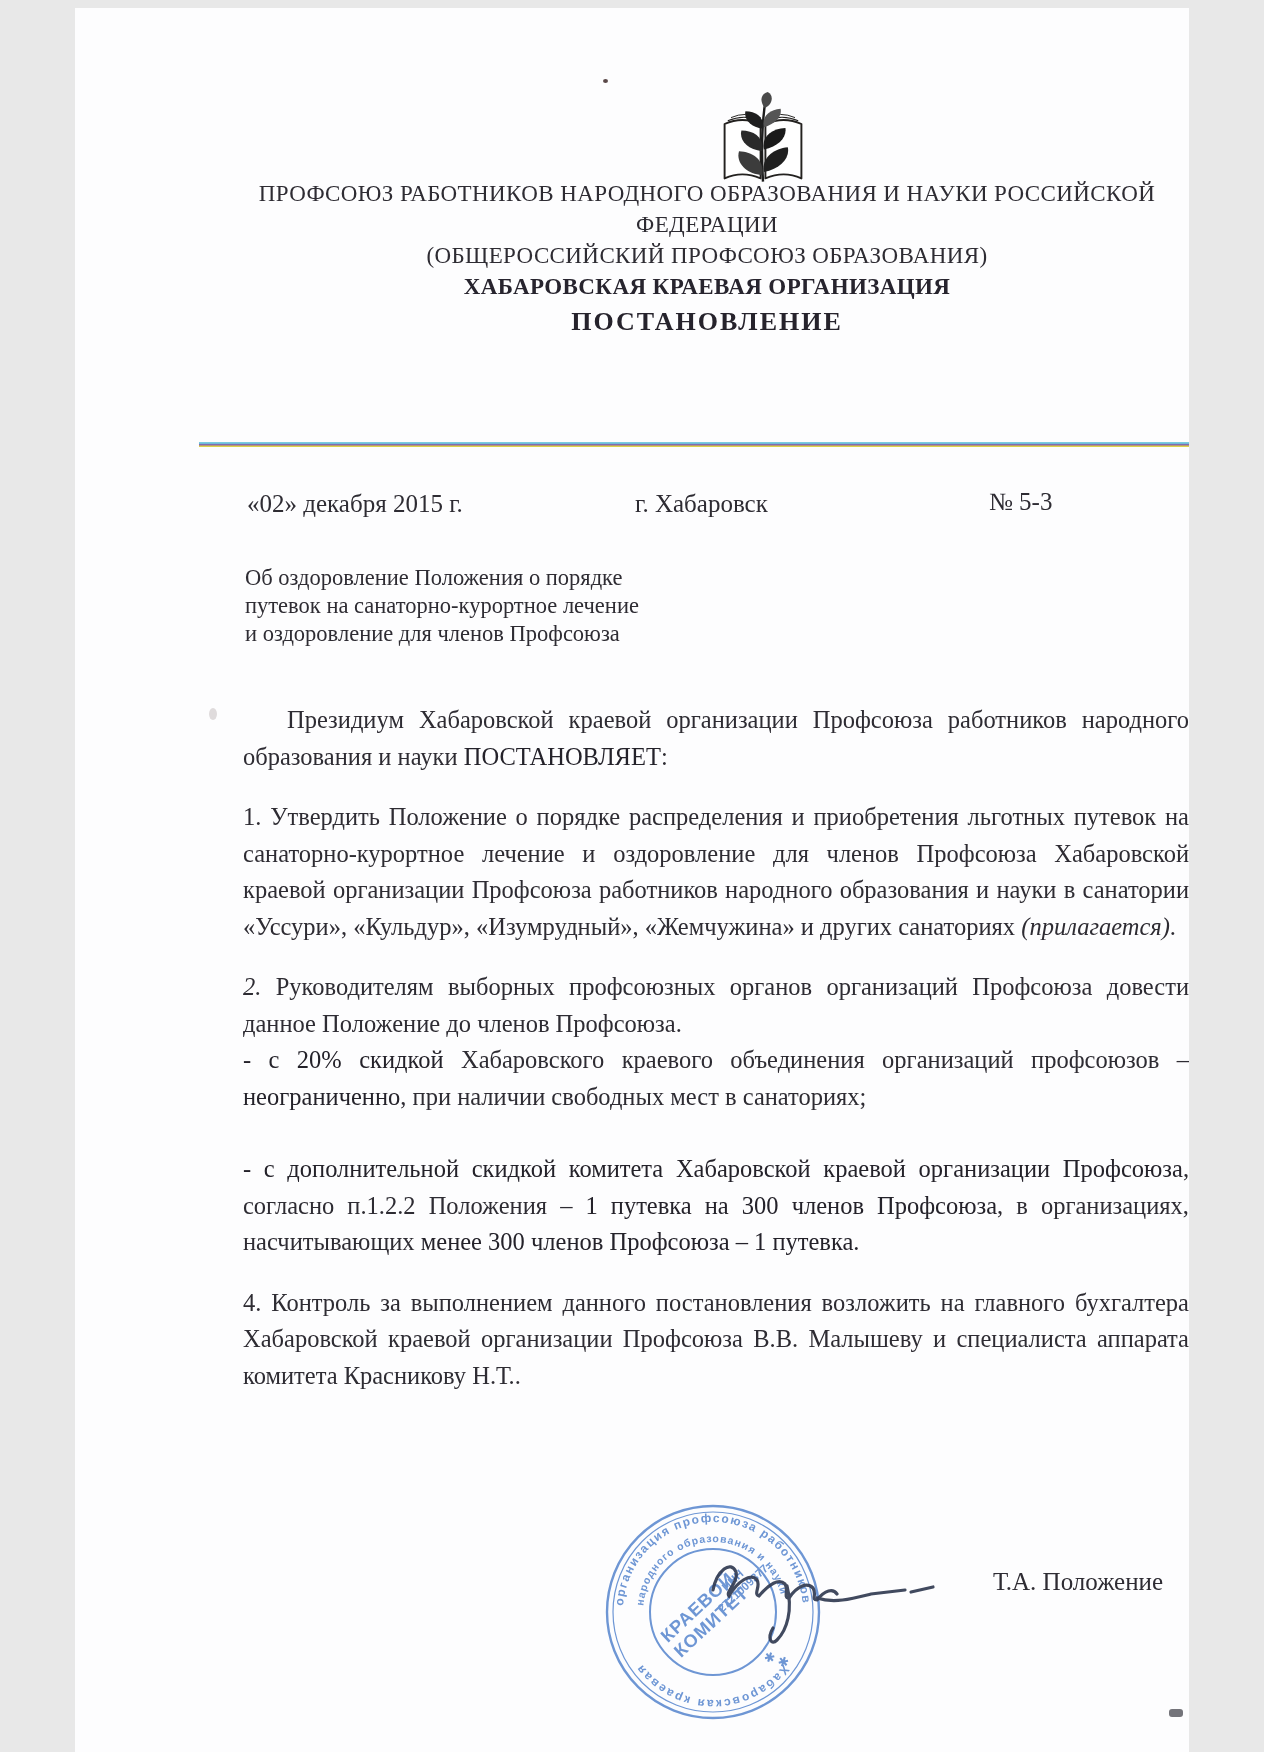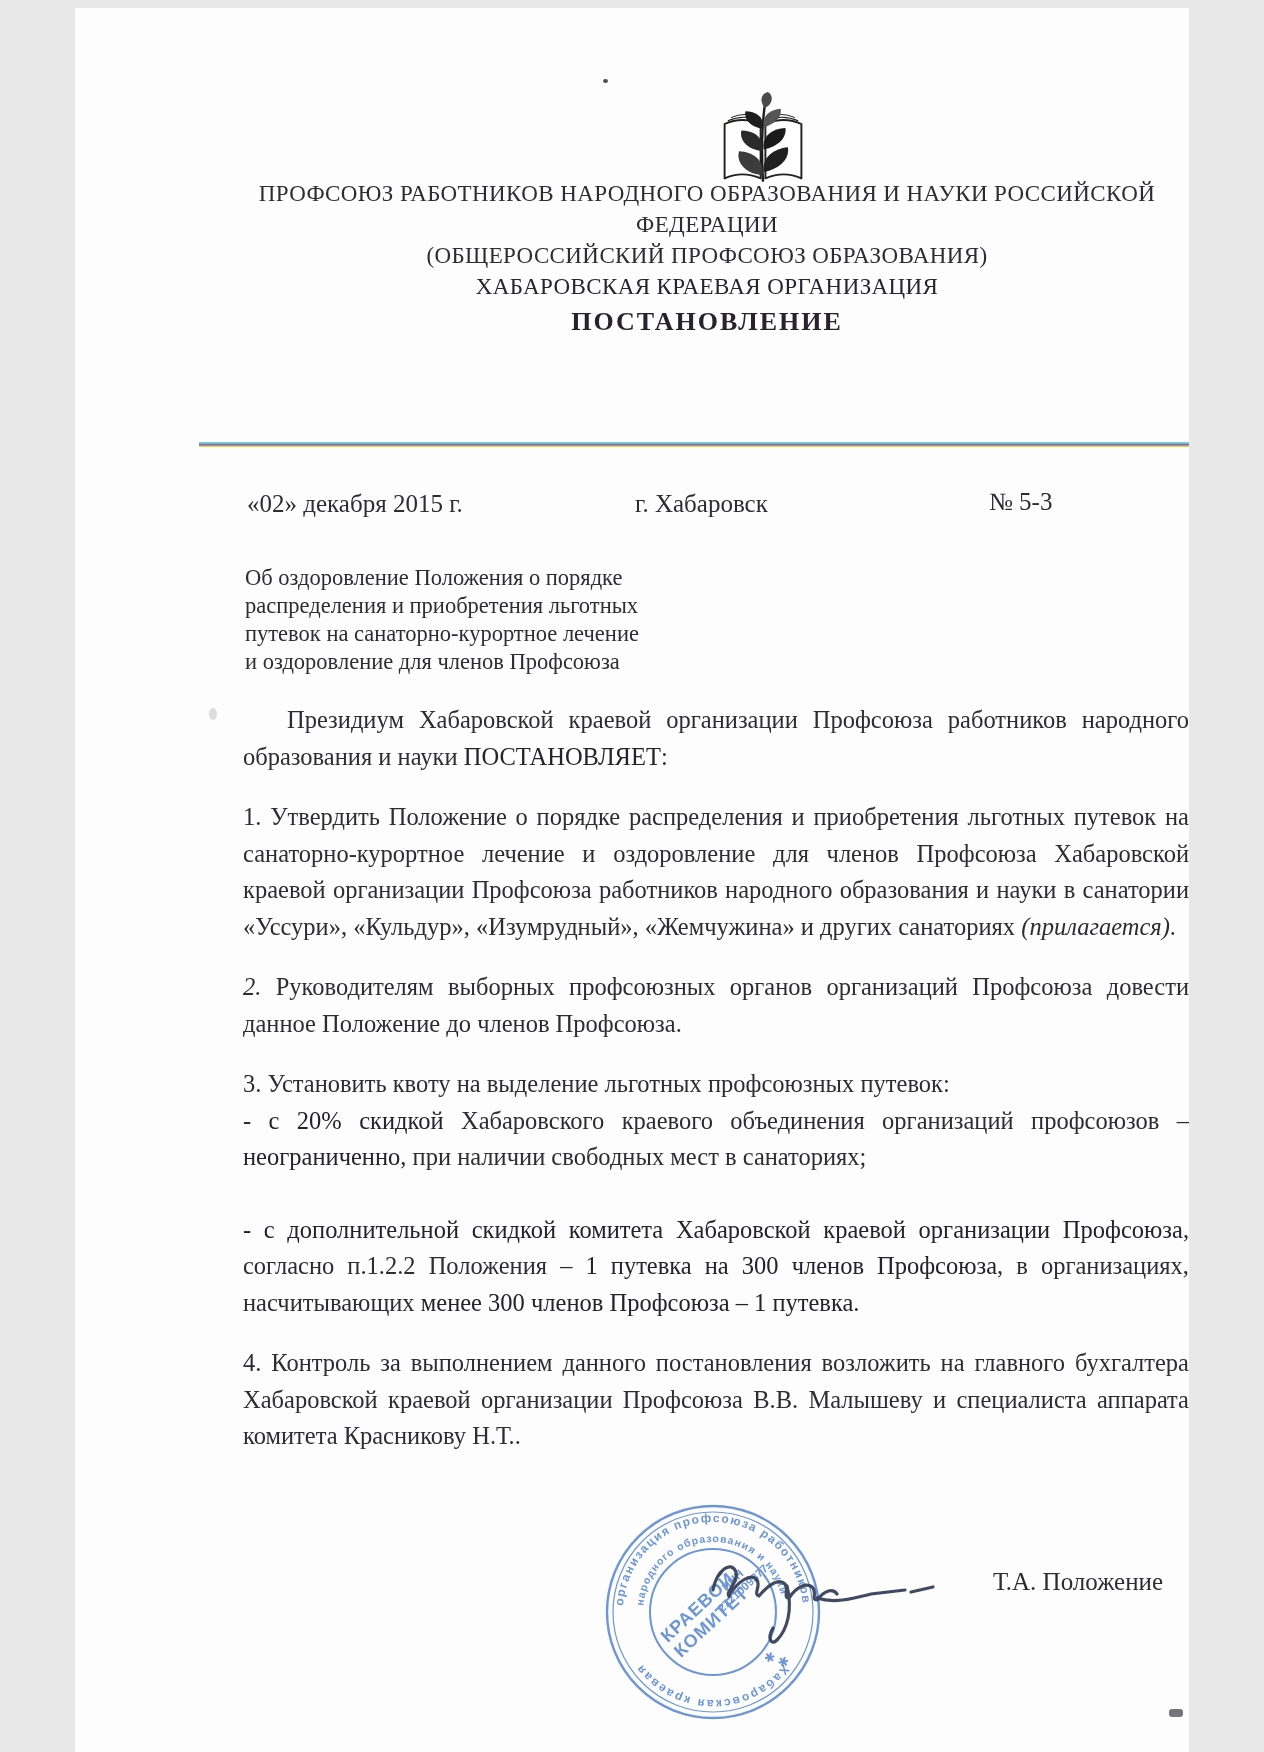--- a/index.html
+++ b/index.html
@@ -5,21 +5,21 @@
   html,body{margin:0;padding:0;background:#e8e8e8;}
   .page{
     position:relative;width:1114px;height:1752px;margin:8px auto;
     background:#fdfdfe;overflow:hidden;
     font-family:"Liberation Serif","DejaVu Serif",serif;
     color:#2e2c33;
   }
   
   .header{position:absolute;left:132px;top:170px;width:1000px;text-align:center;}
   .org-line{font-size:23px;line-height:31px;letter-spacing:0.4px;}
-  .org-bold{font-size:23px;line-height:31px;font-weight:normal;letter-spacing:0.4px;color:#27242e;}
+  .org-bold{font-size:23px;line-height:31px;font-weight:bold;letter-spacing:0.4px;color:#27242e;}
   .presidium{font-size:30px;line-height:40px;font-weight:bold;letter-spacing:4px;margin-top:1px;color:#26232c;}
   .doctype{font-size:26px;line-height:36px;font-weight:bold;letter-spacing:2px;margin-top:2px;color:#26232c;}
   
   .rule{position:absolute;left:124px;top:434px;width:1014px;height:5px;
     background:linear-gradient(180deg,#79ccdf 0%,#79ccdf 26%,#5b83c2 42%,#a257a5 58%,#cdc84e 80%,#e7e049 100%);}
   
   .meta-date{position:absolute;left:172px;top:482px;font-size:25px;}
   .meta-city{position:absolute;left:560px;top:482px;font-size:25px;}
   .meta-number{position:absolute;left:914px;top:480px;font-size:25px;}
   
@@ -81,32 +81,30 @@
   </div>
 
   <div class="rule" data-name="letterhead-divider"></div>
 
   <div class="meta-date" data-name="document-date">«02» декабря 2015 г.</div>
   <div class="meta-city" data-name="document-city">г. Хабаровск</div>
   <div class="meta-number" data-name="document-number">№ 5-3</div>
 
   <div class="subject" data-name="document-subject">
     <div data-name="subject-line">Об оздоровление Положения о порядке</div>
-    <div data-name="subject-line">распределения и приобретения льготных</div>
     <div data-name="subject-line">путевок на санаторно-курортное лечение</div>
     <div data-name="subject-line">и оздоровление для членов Профсоюза</div>
   </div>
 
   <div class="speck-margin" data-name="scan-speck"></div>
 
   <div class="body" data-name="document-body">
       <p data-name="preamble"><span>Президиум Хабаровской краевой организации Профсоюза работников народного образования и науки </span><span class="b">ПОСТАНОВЛЯЕТ</span><span>:</span></p>
       <p data-name="item-1"><span>1. Утвердить Положение о порядке распределения и приобретения льготных путевок на санаторно-курортное лечение и оздоровление для членов Профсоюза Хабаровской краевой организации Профсоюза работников народного образования и науки в санатории «Уссури», «Кульдур», «Изумрудный», «Жемчужина» и других санаториях </span><span class="i">(прилагается)</span><span>.</span></p>
       <p data-name="item-2"><span class="i">2.</span><span> Руководителям выборных профсоюзных органов организаций Профсоюза довести данное Положение до членов Профсоюза.</span></p>
-      <p data-name="item-3"><span>3. Установить квоту на выделение льготных профсоюзных путевок:</span></p>
       <p data-name="item-3-quota-1"><span class="b">- с 20% скидкой</span><span> Хабаровского краевого объединения организаций профсоюзов – </span><span class="b">неограниченно</span><span>, при наличии свободных мест в санаториях;</span></p>
       <p data-name="item-3-quota-2"><span class="b">- с дополнительной скидкой комитета Хабаровской краевой организации Профсоюза</span><span>, согласно п.1.2.2 Положения – </span><span class="b">1 путевка на 300 членов Профсоюза</span><span>, в организациях, насчитывающих </span><span class="b">менее 300 членов Профсоюза – 1 путевка.</span></p>
       <p data-name="item-4"><span>4. Контроль за выполнением данного постановления возложить на главного бухгалтера Хабаровской краевой организации Профсоюза В.В. Малышеву и специалиста аппарата комитета Красникову Н.Т..</span></p>
     </div>
 
   <div class="sig-right" data-name="signer-name">Т.А. Положение</div>
 
   <svg class="stamp" data-name="round-stamp" width="224" height="224" viewBox="0 0 224 224">
     <defs>
       <path id="arcTop" d="M 22 112 A 90 90 0 0 1 202 112" fill="none"></path>

